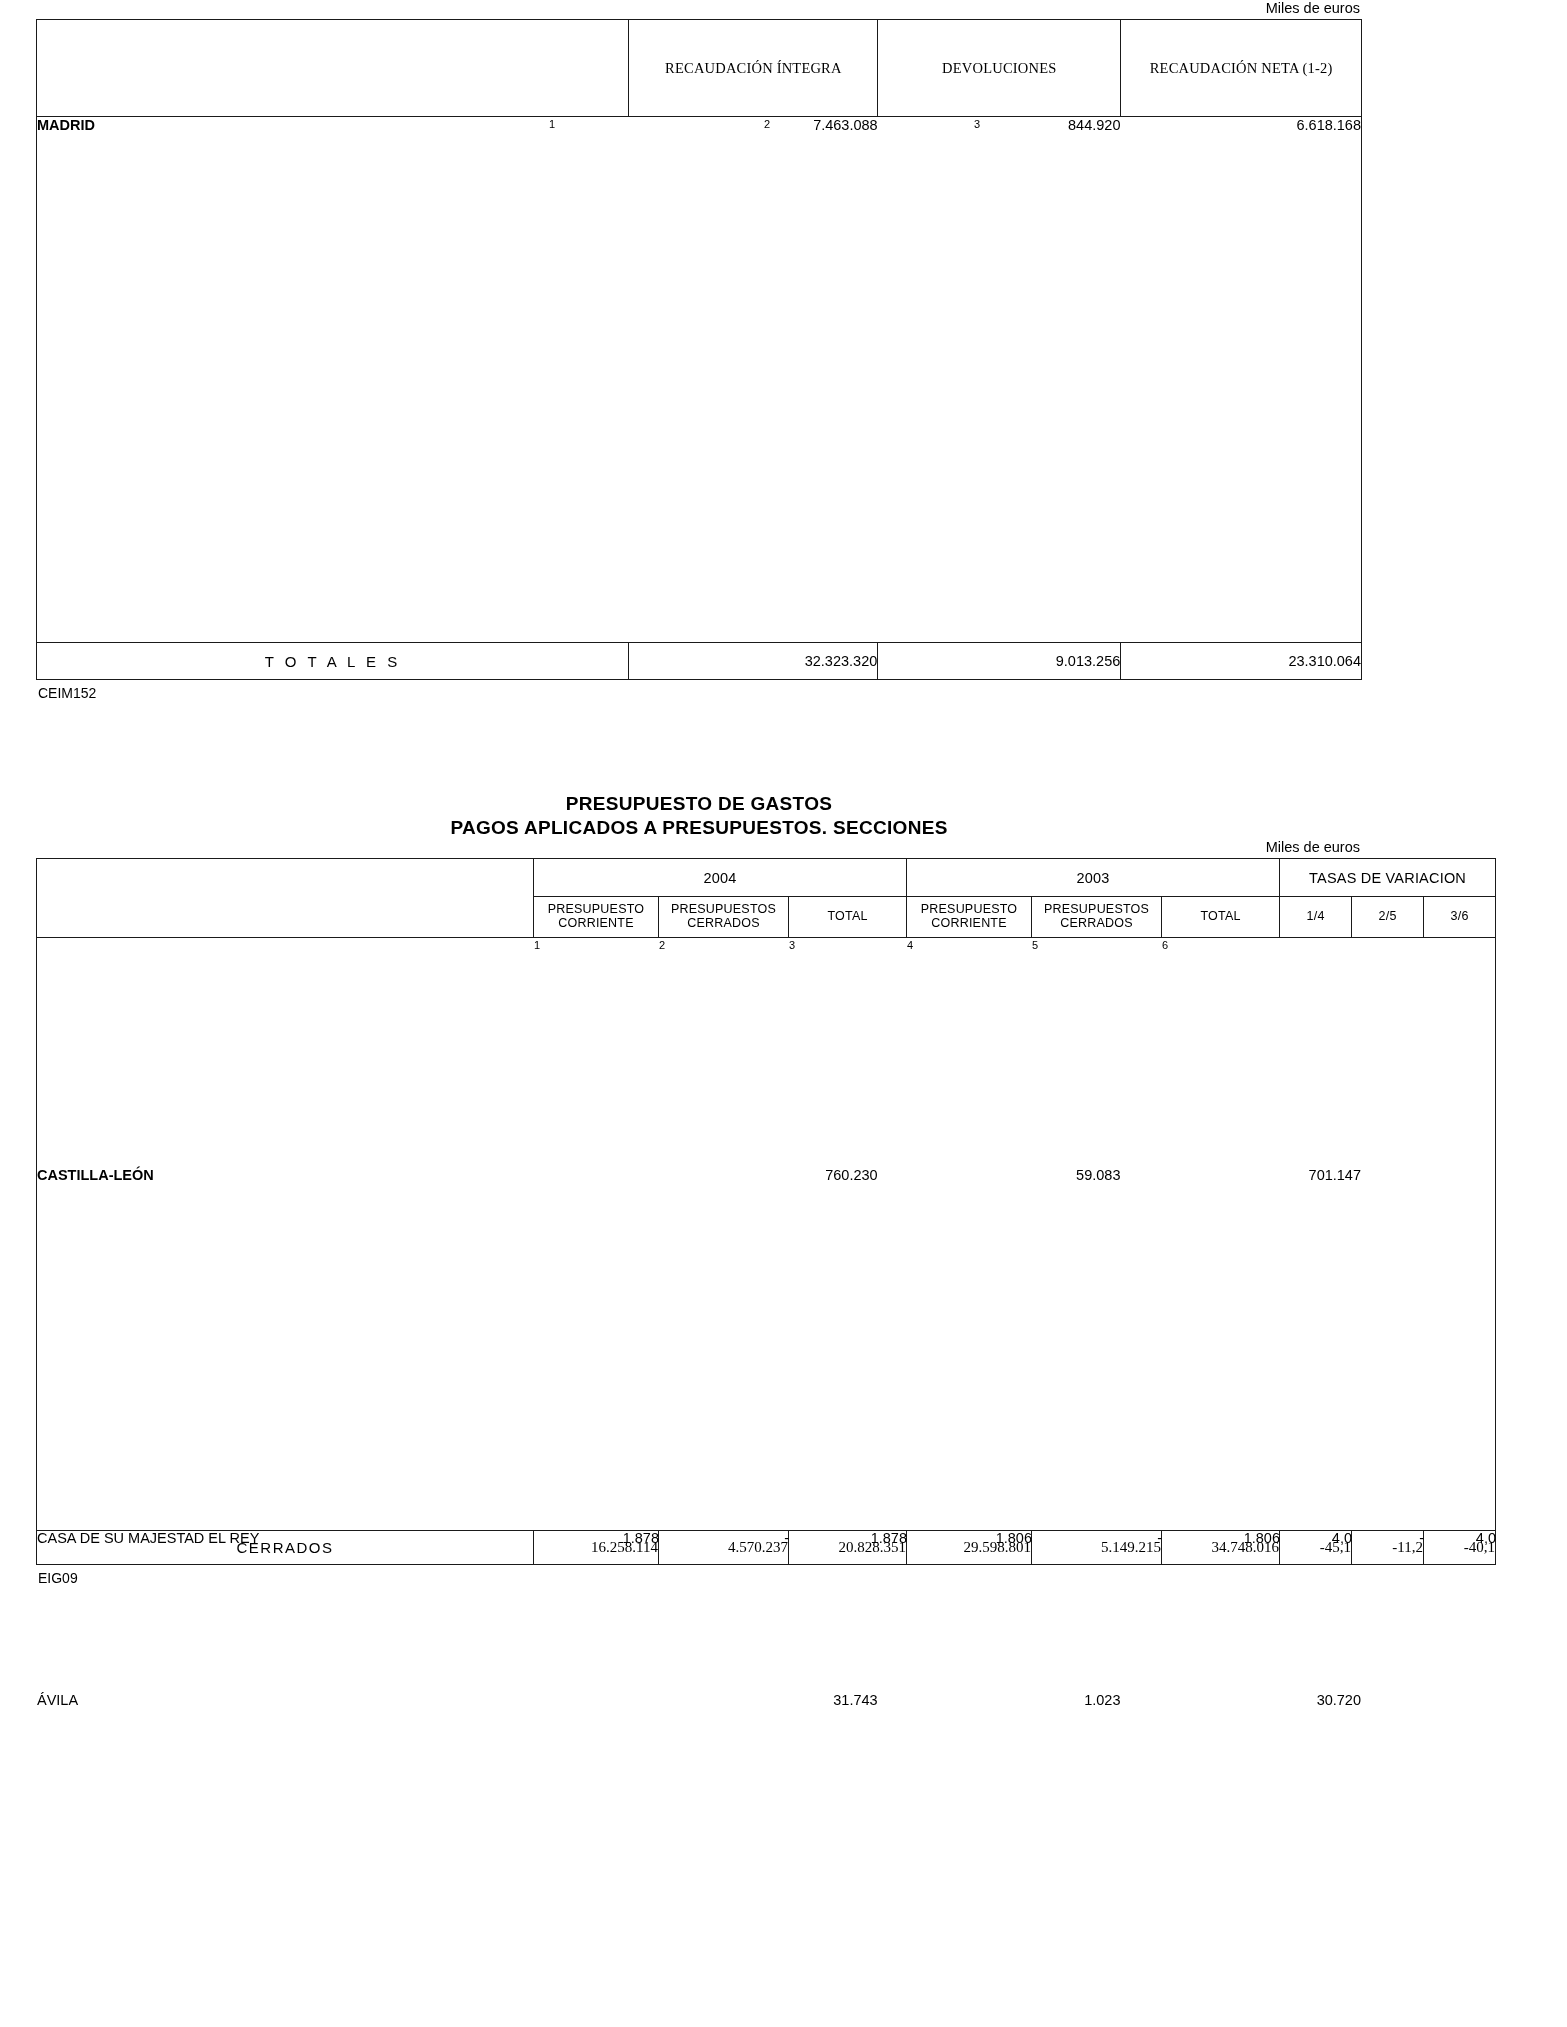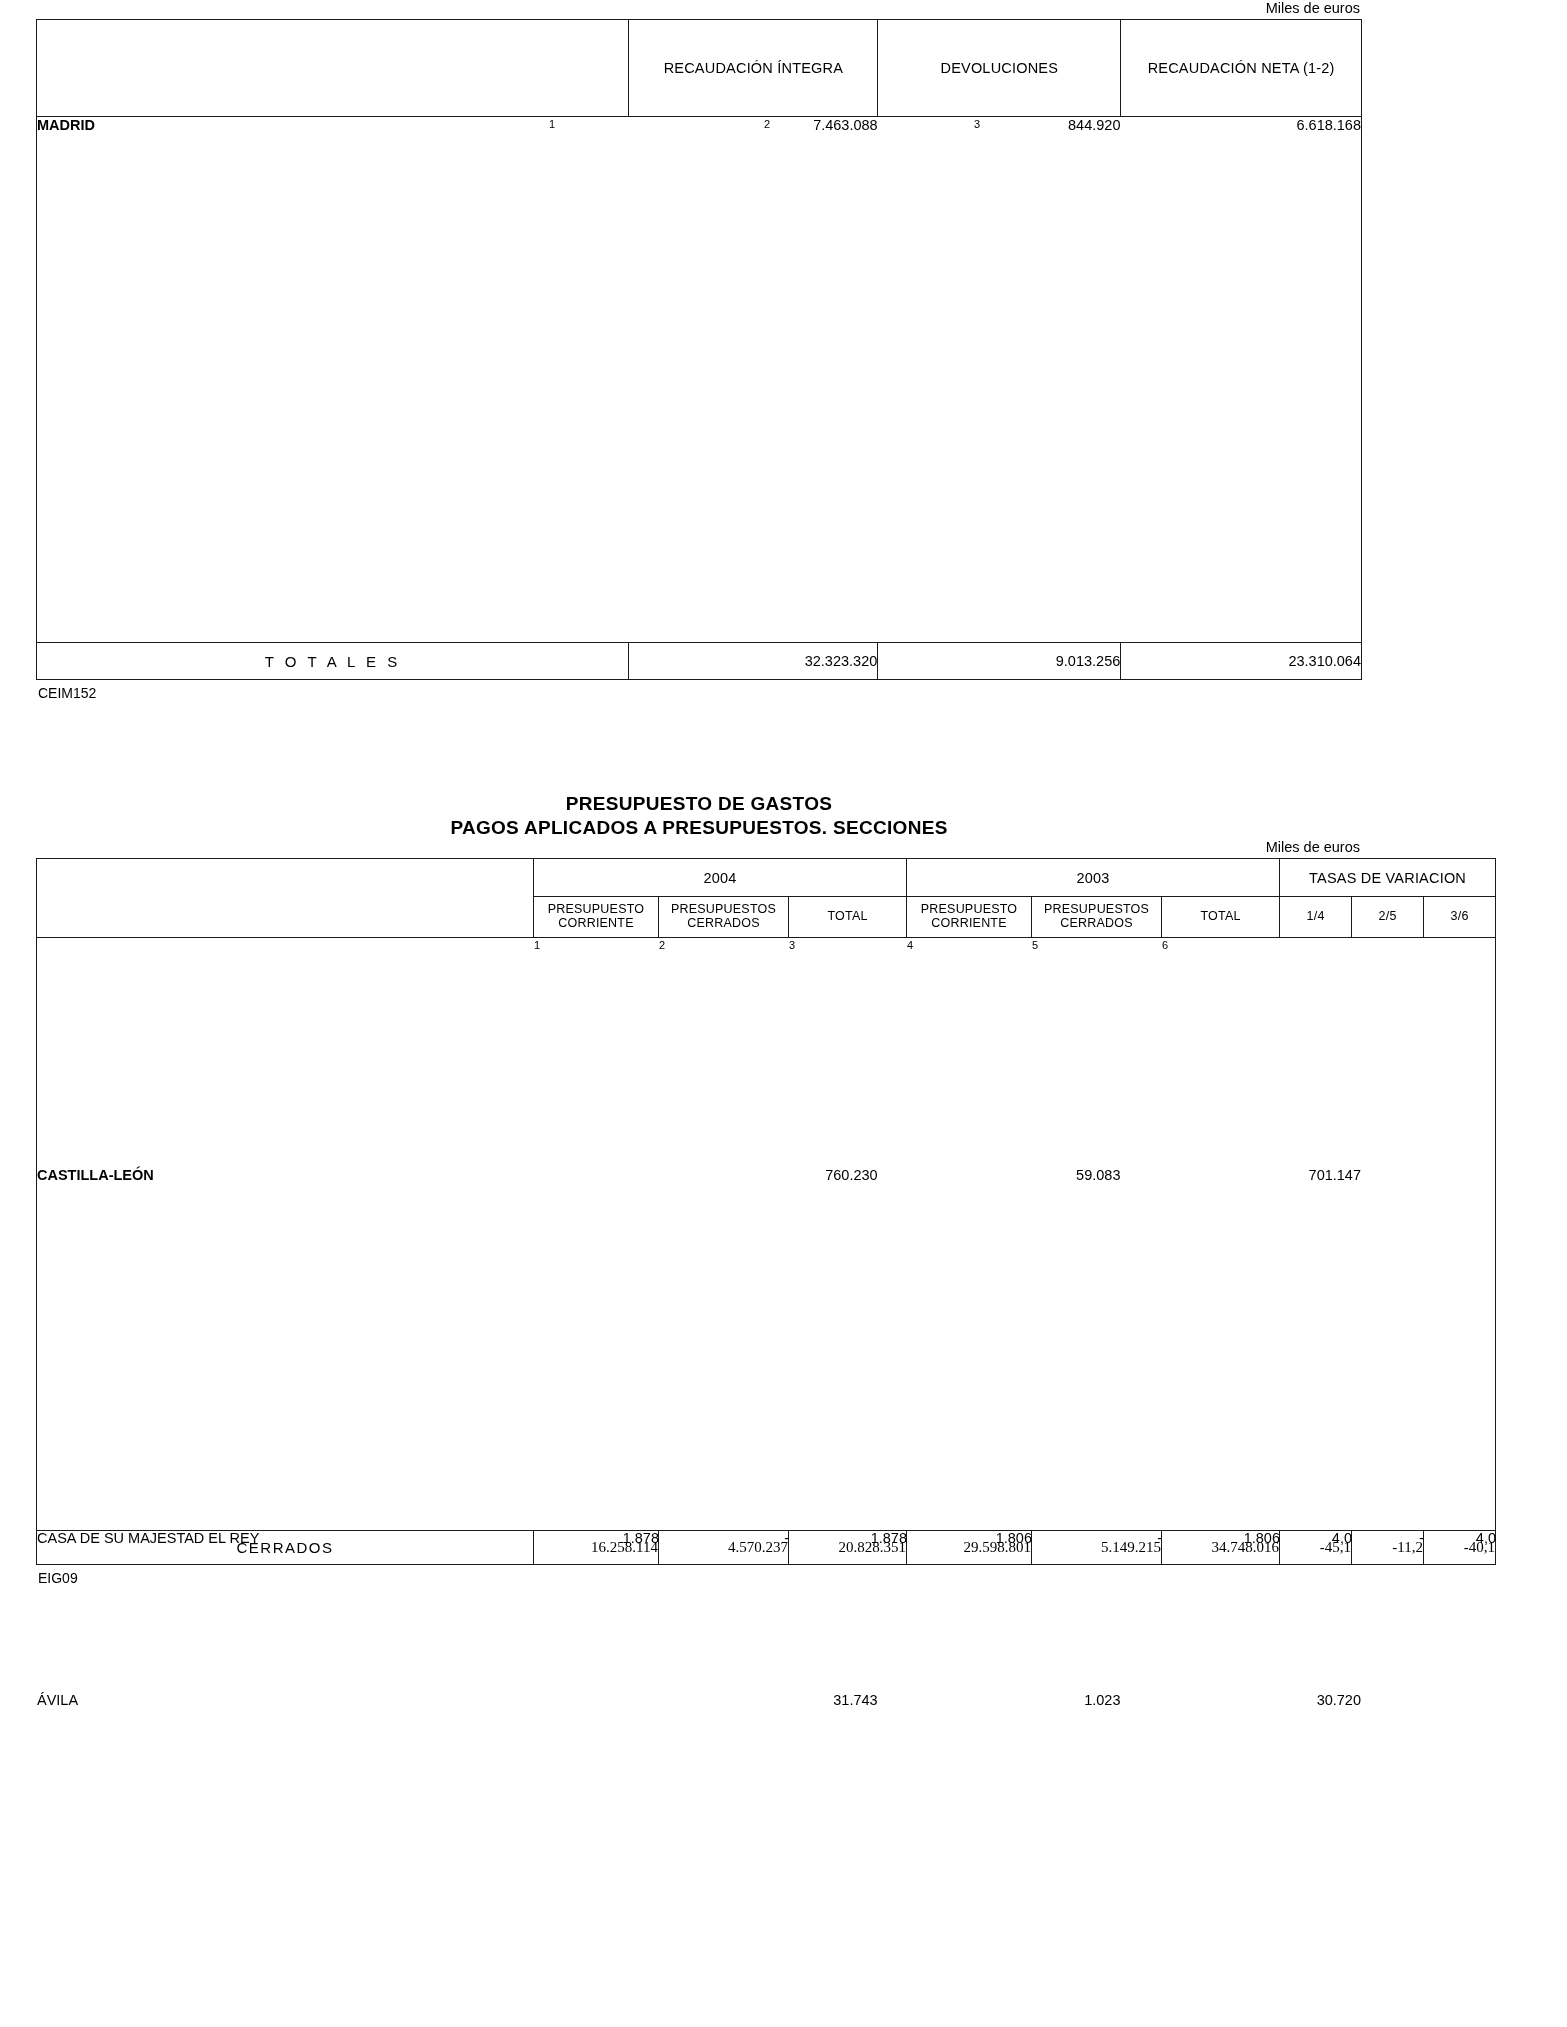--- a/index.html
+++ b/index.html
@@ -54,21 +54,21 @@
     white-space: nowrap;
   }
   .bold { font-weight: bold; }
 
   
   #t1 { margin-top: 0; }
   #t1 col.c0 { width: 512px; }
   #t1 col.c1 { width: 215px; }
   #t1 col.c2 { width: 210px; }
   #t1 col.c3 { width: 208px; }
-  #t1 .headrow td { height: 96px; }
+  #t1 .headrow td { height: 96px; font-family: Liberation Serif, serif; }
   #t1 .bodywrap td {
     border-top: none;
     border-bottom: none;
     padding: 0;
     height: 525px;
     vertical-align: top;
   }
   #t1 .totrow td { height: 36px; }
   .t1-body {
     position: relative;

